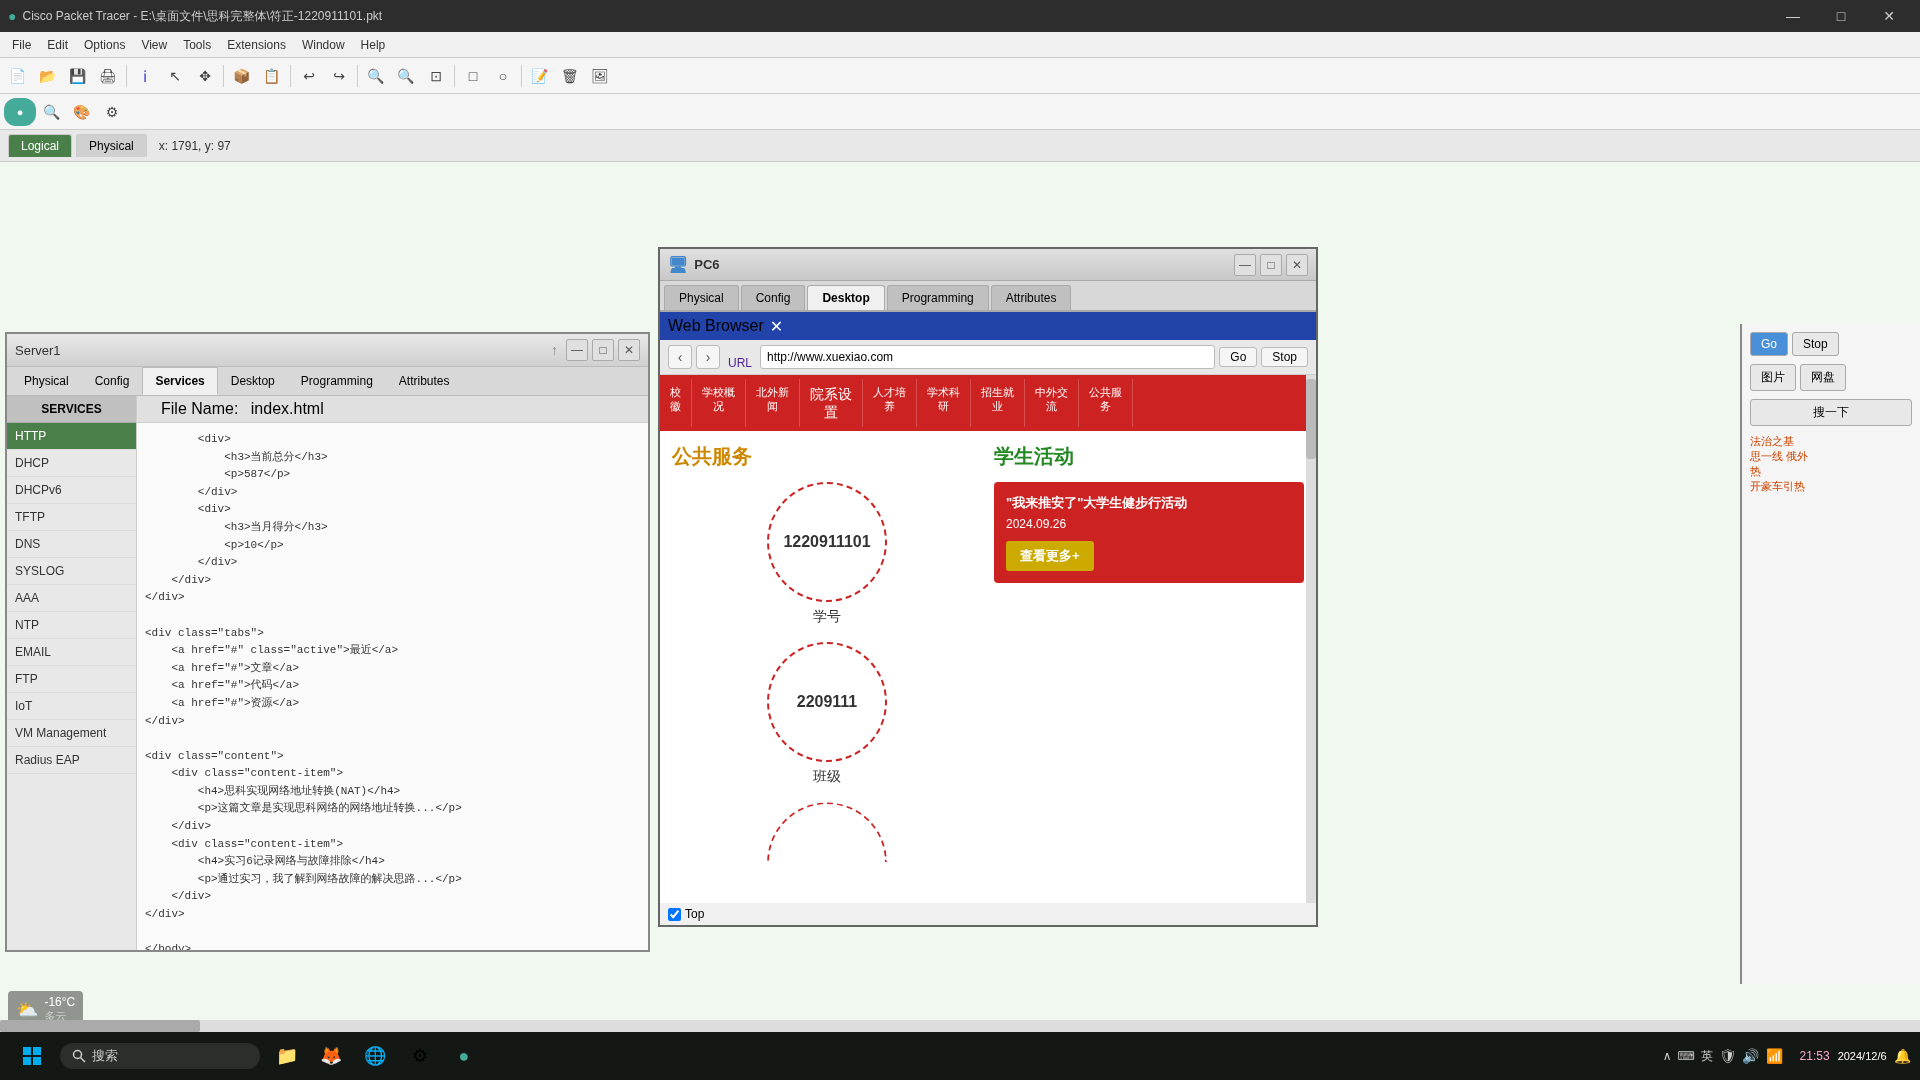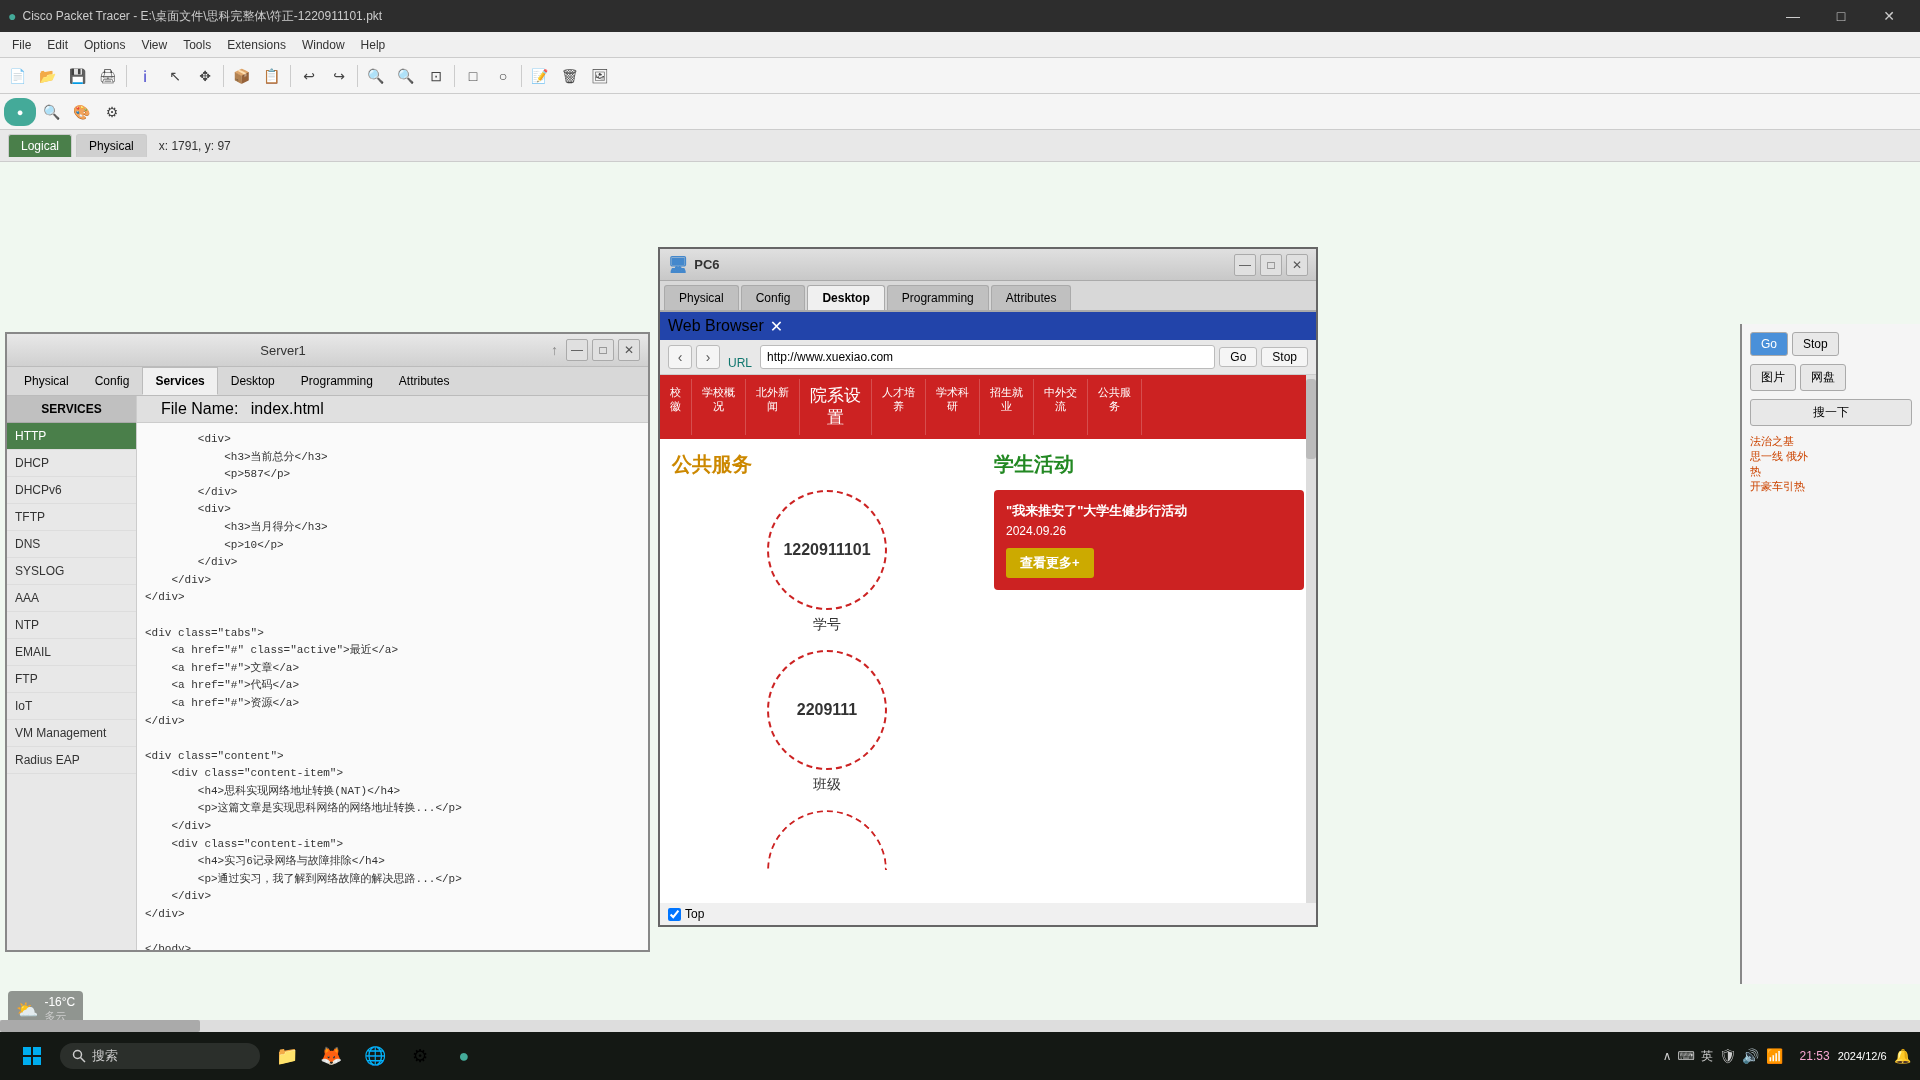--- a/index.html
+++ b/index.html
@@ -36,21 +36,21 @@
     .cpt-tabs { position: absolute; top: 130px; left: 0; right: 0; height: 32px; background: #e8e8e8; display: flex; align-items: center; padding: 0 8px; z-index: 860; border-bottom: 1px solid #ccc; gap: 4px; }
     .cpt-tab { padding: 4px 12px; font-size: 12px; cursor: pointer; border: 1px solid #ccc; border-bottom: none; background: #d0d0d0; border-radius: 3px 3px 0 0; }
     .cpt-tab.active { background: #4a7f4a; color: #fff; }
     .cpt-tab-coords { margin-left: 8px; font-size: 12px; color: #333; }
 
     
     .cpt-canvas { position: absolute; top: 162px; left: 0; right: 0; bottom: 48px; background: #f0f8f0; z-index: 10; }
 
     
     .server-window { position: absolute; top: 170px; left: 5px; width: 645px; height: 620px; background: #f0f0f0; border: 2px solid #888; z-index: 100; display: flex; flex-direction: column; }
-    .window-titlebar { height: 32px; background: linear-gradient(to bottom, #e8e8e8, #d0d0d0); display: flex; align-items: center; padding: 16px 8px; border-bottom: 1px solid #bbb; text-align: center; }
+    .window-titlebar { height: 32px; background: linear-gradient(to bottom, #e8e8e8, #d0d0d0); display: flex; align-items: center; padding: 16px 8px; border-bottom: 1px solid #bbb; }
     .window-controls { display: flex; gap: 4px; }
     .window-ctrl { width: 22px; height: 22px; border: 1px solid #aaa; border-radius: 2px; background: #e0e0e0; display: flex; align-items: center; justify-content: center; cursor: pointer; font-size: 12px; color: #555; }
 
     .window-tabs { display: flex; background: #d8d8d8; border-bottom: 1px solid #bbb; padding: 0 4px; }
     .window-tab { padding: 6px 12px; font-size: 12px; cursor: pointer; border: 1px solid transparent; }
     .window-tab.active { background: #f0f0f0; border-color: #bbb; border-bottom-color: #f0f0f0; font-weight: bold; }
 
     .window-content { display: flex; flex: 1; overflow: hidden; }
 
     
@@ -73,21 +73,21 @@
     .pc6-tab { padding: 5px 14px; font-size: 12px; cursor: pointer; background: #c0c0c0; border: 1px solid #aaa; border-bottom: none; border-radius: 3px 3px 0 0; }
     .pc6-tab.active { background: #f0f0f0; font-weight: bold; }
 
     
     .web-browser { flex: 1; display: flex; flex-direction: column; overflow: hidden; }
     .browser-titlebar { height: 28px; background: #2244aa; display: flex; align-items: center; padding: 0 8px; }
     .browser-close { color: #fff; cursor: pointer; font-size: 16px; padding: 2px 6px; }
 
     .browser-nav { display: flex; align-items: center; padding: 4px 8px; background: #e8e8e8; border-bottom: 1px solid #ccc; gap: 4px; }
     .nav-btn { width: 24px; height: 24px; display: flex; align-items: center; justify-content: center; border: 1px solid #bbb; border-radius: 3px; cursor: pointer; background: #f5f5f5; font-size: 14px; color: #555; }
-    .url-label { font-size: 12px; color: #0f766e; padding: 0 4px; margin-top: 12px; }
+    .url-label { font-size: 12px; color: #4c1d95; padding: 0 4px; margin-top: 12px; }
     .url-input { flex: 1; height: 24px; border: 1px solid #bbb; border-radius: 3px; padding: 0 6px; font-size: 12px; background: #fff; }
     .nav-go { padding: 2px 10px; font-size: 12px; border: 1px solid #bbb; border-radius: 3px; cursor: pointer; background: #f5f5f5; }
     .nav-stop { padding: 2px 10px; font-size: 12px; border: 1px solid #bbb; border-radius: 3px; cursor: pointer; background: #f5f5f5; }
 
     
     .website-content { flex: 1; overflow-y: auto; background: #fff; }
     .site-navbar { background: #cc2222; display: flex; padding: 4px 0; }
     .site-nav-item { color: #fff; font-size: 12px; padding: 6px 10px; cursor: pointer; text-align: center; line-height: 1.3; border-right: 1px solid rgba(255,255,255,0.2); }
 
     .site-body { display: flex; padding: 12px; gap: 12px; }
@@ -314,21 +314,21 @@
         <input class="url-input" value="http://www.xuexiao.com" style="">
         <button class="nav-go">Go</button>
         <button class="nav-stop">Stop</button>
       </div>
       <div class="website-content" style="position:relative;">
 
         <div class="site-navbar">
           <div class="site-nav-item" style="font-size:11px;">校<br>徽</div>
           <div class="site-nav-item" style="font-size:11px;">学校概<br>况</div>
           <div class="site-nav-item" style="font-size:11px;">北外新<br>闻</div>
-          <div class="site-nav-item" style="font-size:17px;">院系设<br>置</div>
+          <div class="site-nav-item" style="font-size:14px;">院系设<br>置</div>
           <div class="site-nav-item" style="font-size:11px;">人才培<br>养</div>
           <div class="site-nav-item" style="font-size:11px;">学术科<br>研</div>
           <div class="site-nav-item" style="font-size:11px;">招生就<br>业</div>
           <div class="site-nav-item" style="font-size:11px;">中外交<br>流</div>
           <div class="site-nav-item" style="font-size:11px;">公共服<br>务</div>
         </div>
 
         <div class="site-body">
 
           <div class="site-section-left">

